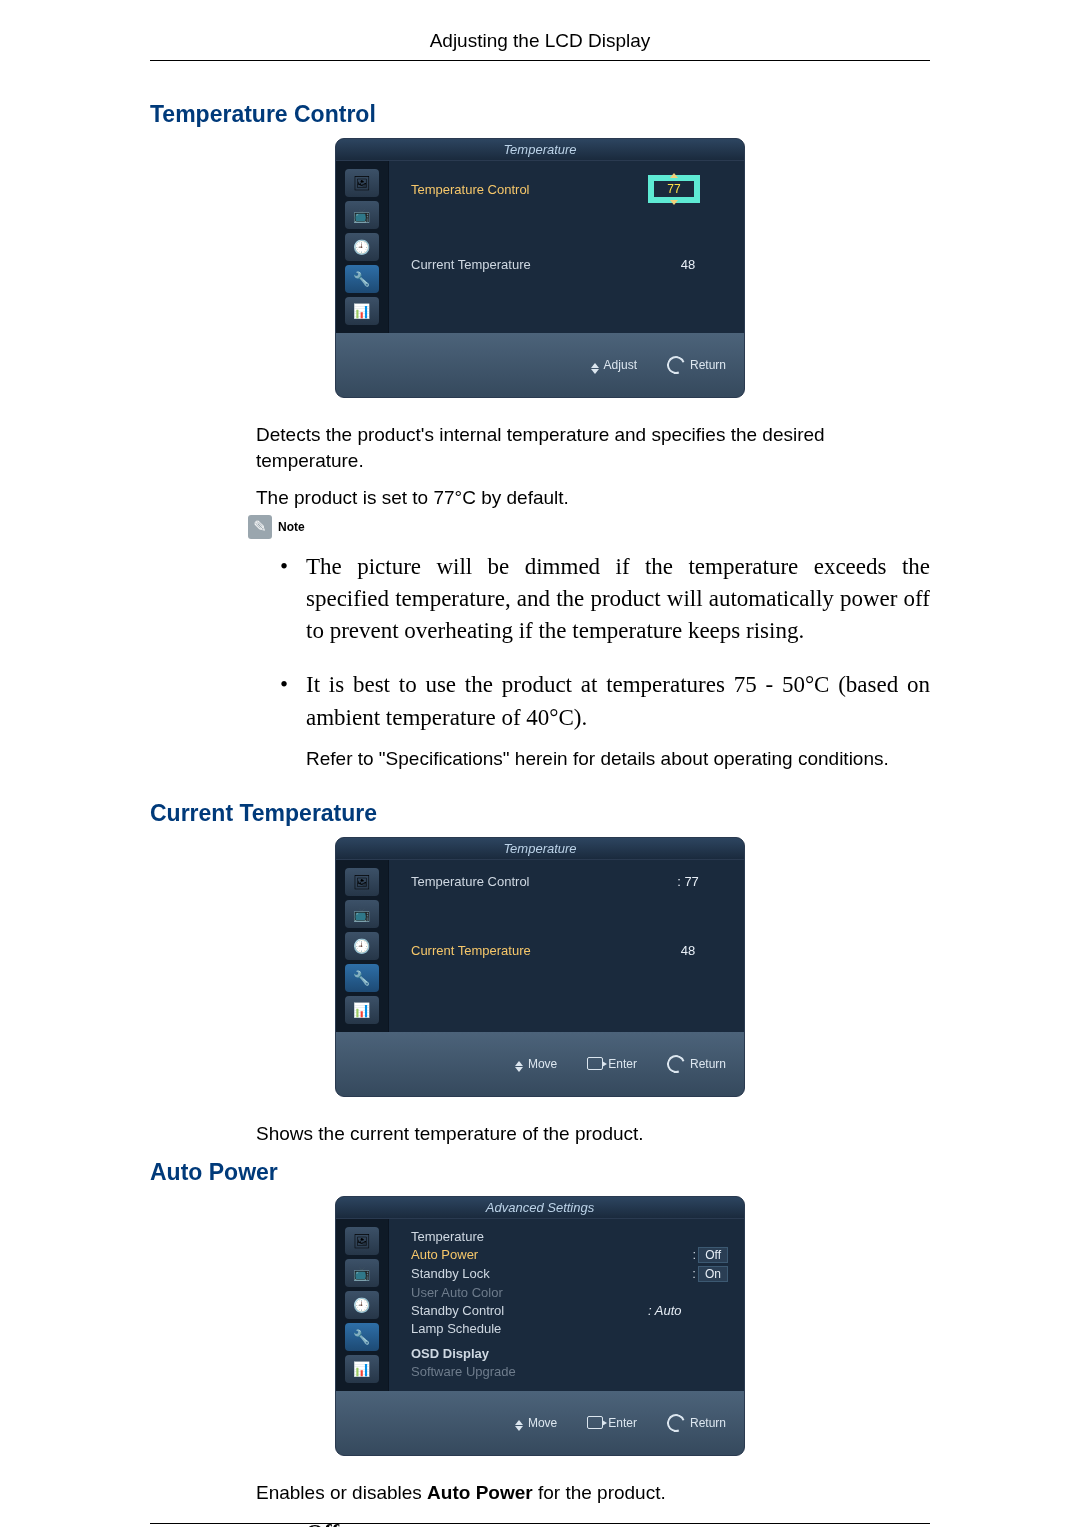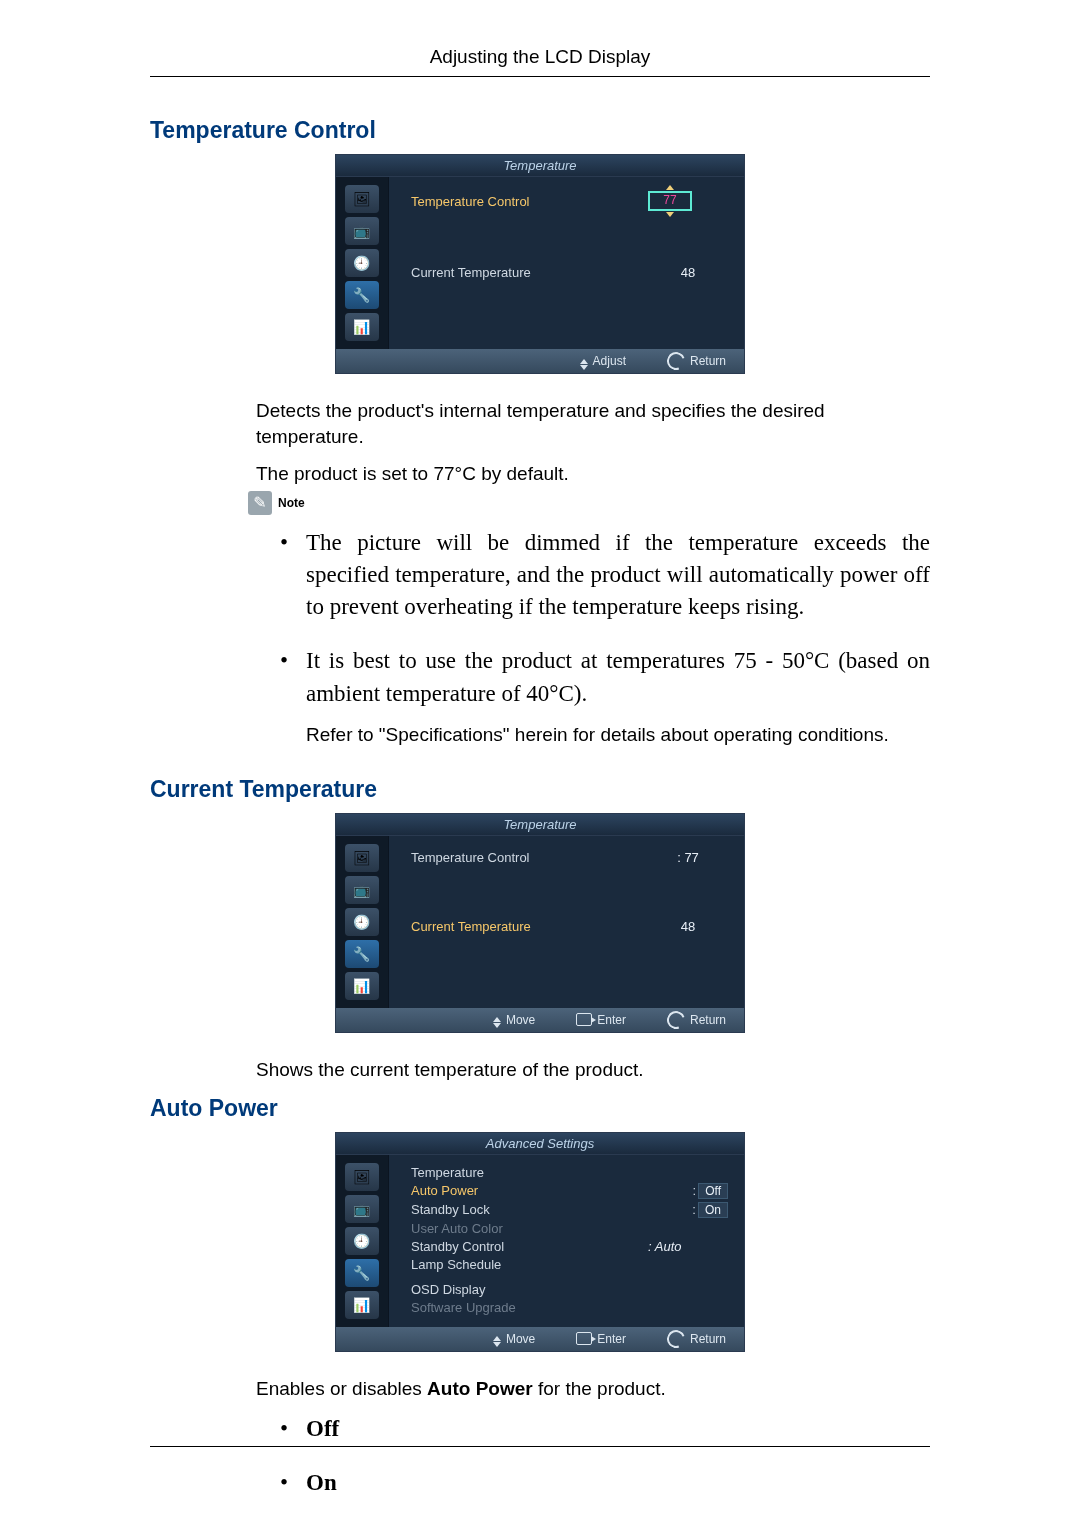--- a/index.html
+++ b/index.html
@@ -12,21 +12,21 @@
     width: 1080px;
     min-height: 1527px;
     margin: 0 auto;
     position: relative;
     box-sizing: border-box;
     padding: 0 150px;
   }
   .page-header {
     text-align: center;
     font-size: 19px;
-    padding-top: 46px;
+    padding-top: 30px;
     padding-bottom: 8px;
     border-bottom: 1px solid #000;
     margin-bottom: 40px;
   }
   h2.section {
     color: #003a7a;
     font-size: 23px;
     font-weight: bold;
     margin: 30px 0 10px 0;
   }
@@ -82,21 +82,21 @@
   
   .osd-wrap {
     display: flex;
     justify-content: center;
     margin: 4px 0 24px 0;
   }
   .osd {
     width: 408px;
     background: #1a2a3d;
     border: 1px solid #2a3a50;
-    border-radius: 0;
+    border-radius: 9px;
     overflow: hidden;
     font-family: "Segoe UI", Arial, sans-serif;
   }
   .osd .tab {
     text-align: center;
     font-size: 13px;
     color: #bcd3e8;
     padding: 3px 0;
     background: linear-gradient(#2d4560,#1a2a3d);
     border-bottom: 1px solid #2a3a50;
@@ -133,37 +133,37 @@
   }
   .osd .row { display:flex; align-items:center; margin-bottom: 8px; }
   .osd .row .k { flex:1; }
   .osd .row .v { width: 80px; text-align:center; color:#e7eef6; }
   .osd .row.highlight .k { color:#f6c76a; }
   .osd .row.dim { color:#6e7c8c; }
   .osd .spinner {
     display:inline-flex; align-items:center; gap:0;
   }
   .osd .spinner .box {
-    border:2px solid #5eead4; width:40px; height:16px;
-    display:inline-flex; justify-content:center;
-    color:#ec4899; font-size:12px;
+    border:6px solid #5eead4; width:40px; height:16px;
+    display:inline-flex; align-items:center; justify-content:center;
+    color:#fde047; font-size:12px;
     position:relative;
   }
   .osd .spinner .arrow-up, .osd .spinner .arrow-down {
     position:absolute; width:0;height:0;
     border-left:4px solid transparent;border-right:4px solid transparent;
     left:50%; transform:translateX(-50%);
   }
   .osd .spinner .arrow-up { border-bottom:5px solid #f0d07a; top:-8px;}
   .osd .spinner .arrow-down { border-top:5px solid #f0d07a; bottom:-8px;}
   .osd .valbox { border:1px solid #3c5972; padding:0 6px; background:#2a3e54; color:#e7eef6; font-size:12px;}
   .osd .footer {
     background: linear-gradient(#4c637a,#35495d);
-    display:flex; justify-content:flex-end; gap:41px;
-    padding:3px 18px; font-size:12px; color:#dce6ef;
+    display:flex; justify-content:flex-end; gap:30px;
+    padding:23px 18px; font-size:12px; color:#dce6ef;
   }
   .osd .footer .fi { display:flex; align-items:center; gap:5px;}
   .osd .footer .arrow {
     width:0;height:0;border-left:4px solid transparent;border-right:4px solid transparent;
     border-bottom:5px solid #dce6ef; display:inline-block;
     position:relative;
   }
   .osd .footer .arrow::after{
     content:""; position:absolute; left:-4px; top:6px;
     border-left:4px solid transparent;border-right:4px solid transparent;
@@ -357,21 +357,21 @@
             <div class="row dim" style="margin-bottom: 3px;">
               <span class="k">User Auto Color</span>
             </div>
             <div class="row " style="margin-bottom: 3px;">
               <span class="k">Standby Control</span>
               <span class="v" style="text-align: left; font-style: italic;">: Auto</span>
             </div>
             <div class="row " style="margin-bottom: 10px;">
               <span class="k">Lamp Schedule</span>
             </div>
-            <div class="row " style="margin-bottom: 3px;">
+            <div class="row " style="margin-bottom: 3px; font-weight: bold;">
               <span class="k">OSD Display</span>
             </div>
             <div class="row dim" style="margin-bottom: 3px;">
               <span class="k">Software Upgrade</span>
             </div>
           </div>
       </div>
       <div class="footer">
         <span class="fi">
             <span class="arrow"></span>

